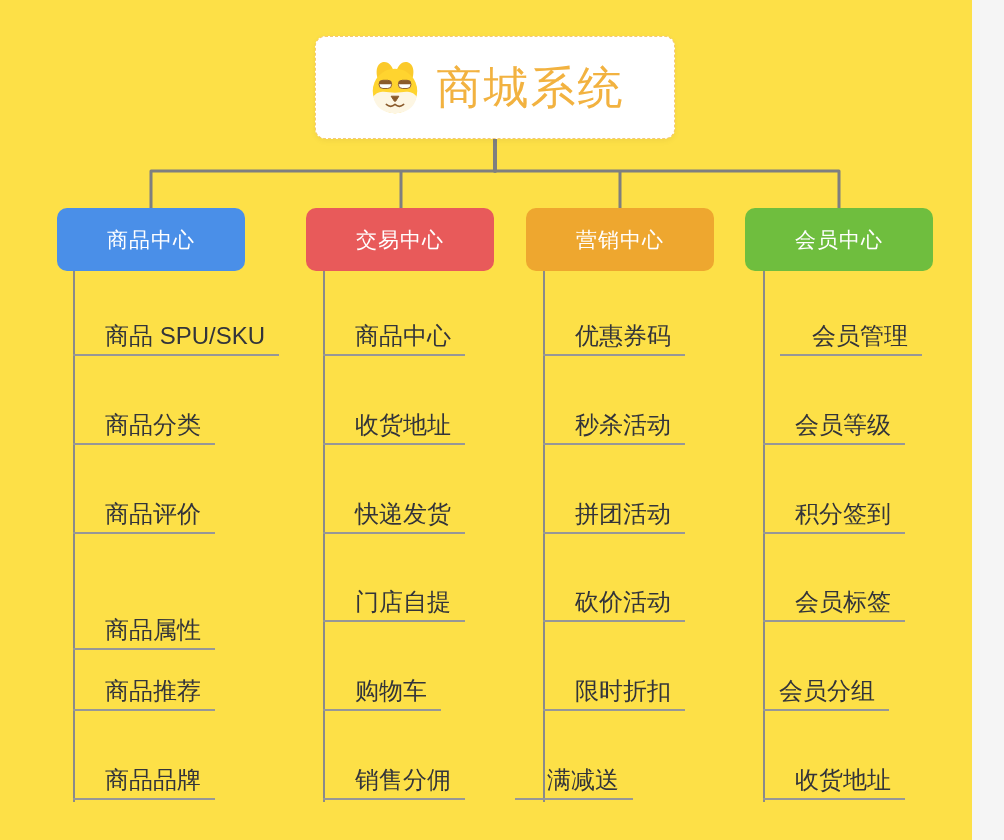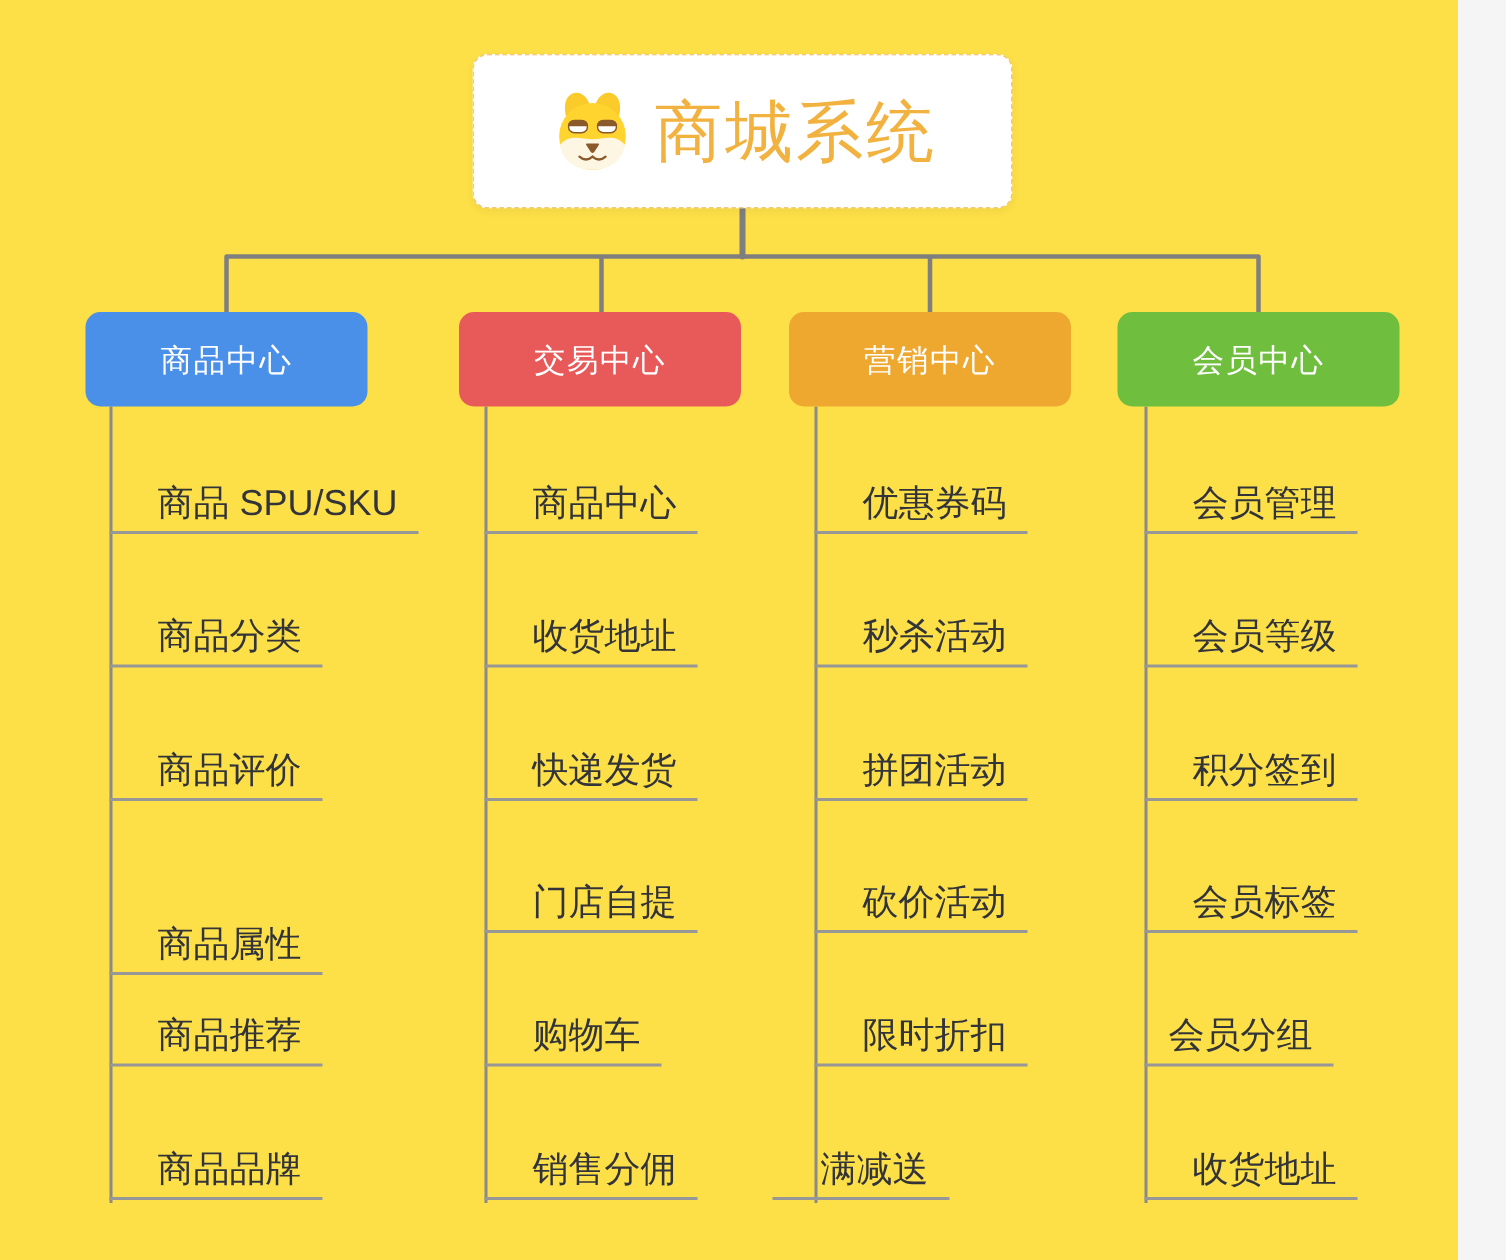--- a/index.html
+++ b/index.html
@@ -129,21 +129,21 @@
       <div class="branch-header" style="left: 526px; top: 208px; background: rgb(238, 167, 47);">营销中心</div>
       <div class="trunk" style="left: 543px;"></div>
       <div class="leaf" style="left: 543px; top: 323px;">优惠券码</div>
       <div class="leaf" style="left: 543px; top: 412px;">秒杀活动</div>
       <div class="leaf" style="left: 543px; top: 501px;">拼团活动</div>
       <div class="leaf" style="left: 543px; top: 589px;">砍价活动</div>
       <div class="leaf" style="left: 543px; top: 678px;">限时折扣</div>
       <div class="leaf" style="left: 515px; top: 767px;">满减送</div>
       <div class="branch-header" style="left: 745px; top: 208px; background: rgb(111, 190, 62);">会员中心</div>
       <div class="trunk" style="left: 763px;"></div>
-      <div class="leaf" style="left: 763px; top: 323px;">会员管理</div>
+      <div class="leaf" style="left: 780px; top: 323px;">会员管理</div>
       <div class="leaf" style="left: 763px; top: 412px;">会员等级</div>
       <div class="leaf" style="left: 763px; top: 501px;">积分签到</div>
       <div class="leaf" style="left: 763px; top: 589px;">会员标签</div>
       <div class="leaf" style="left: 763px; top: 678px; padding-left: 16px;">会员分组</div>
       <div class="leaf" style="left: 763px; top: 767px;">收货地址</div>
     </div>
 
 </div>
 
 </body></html>

